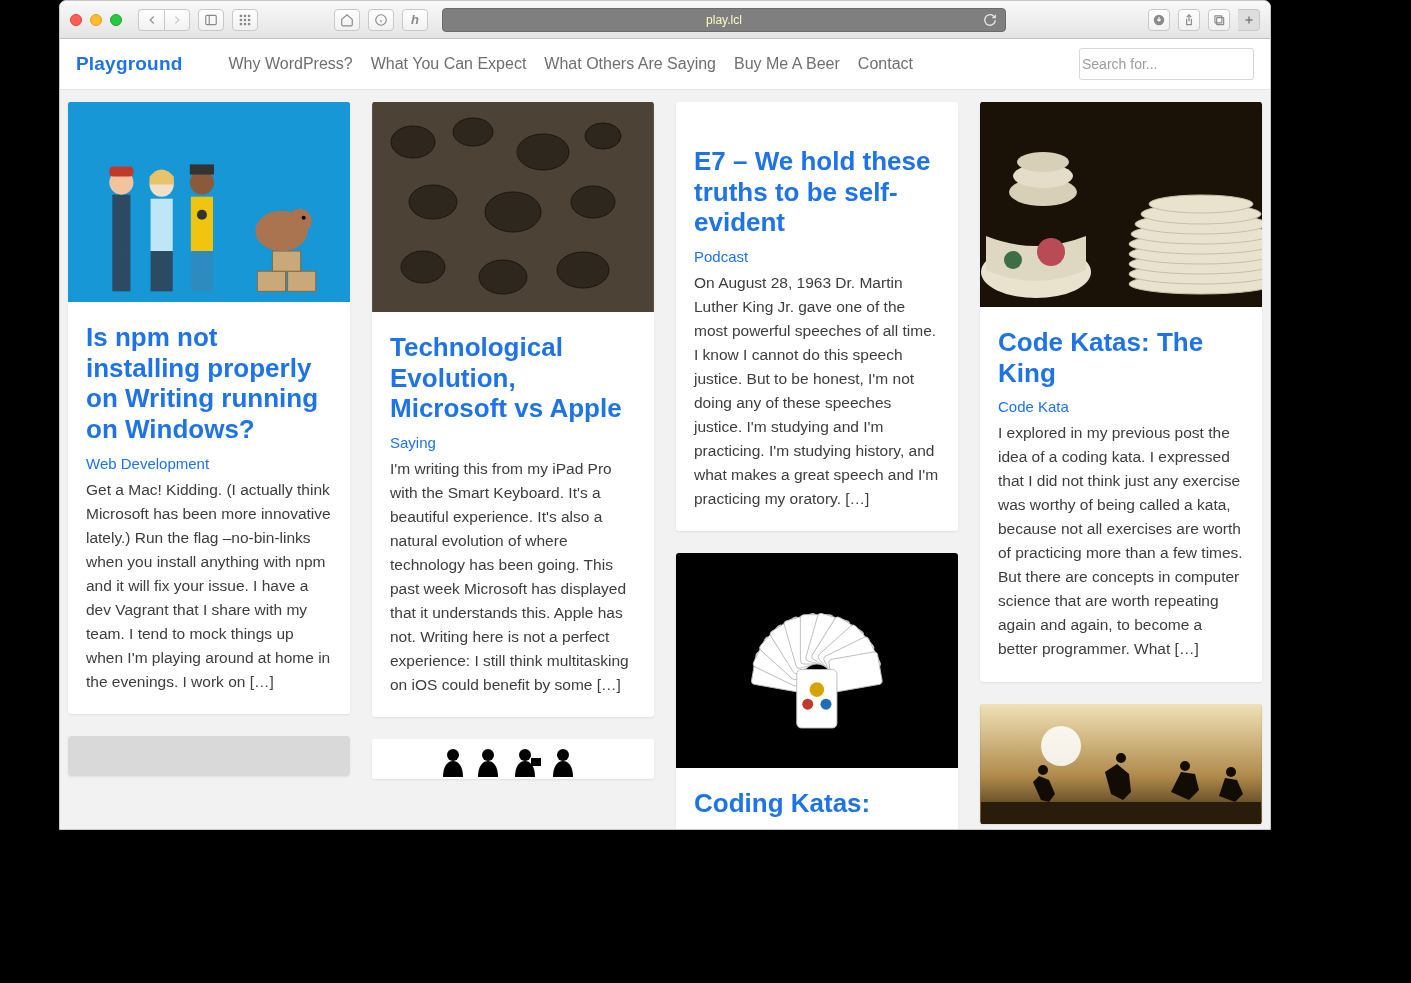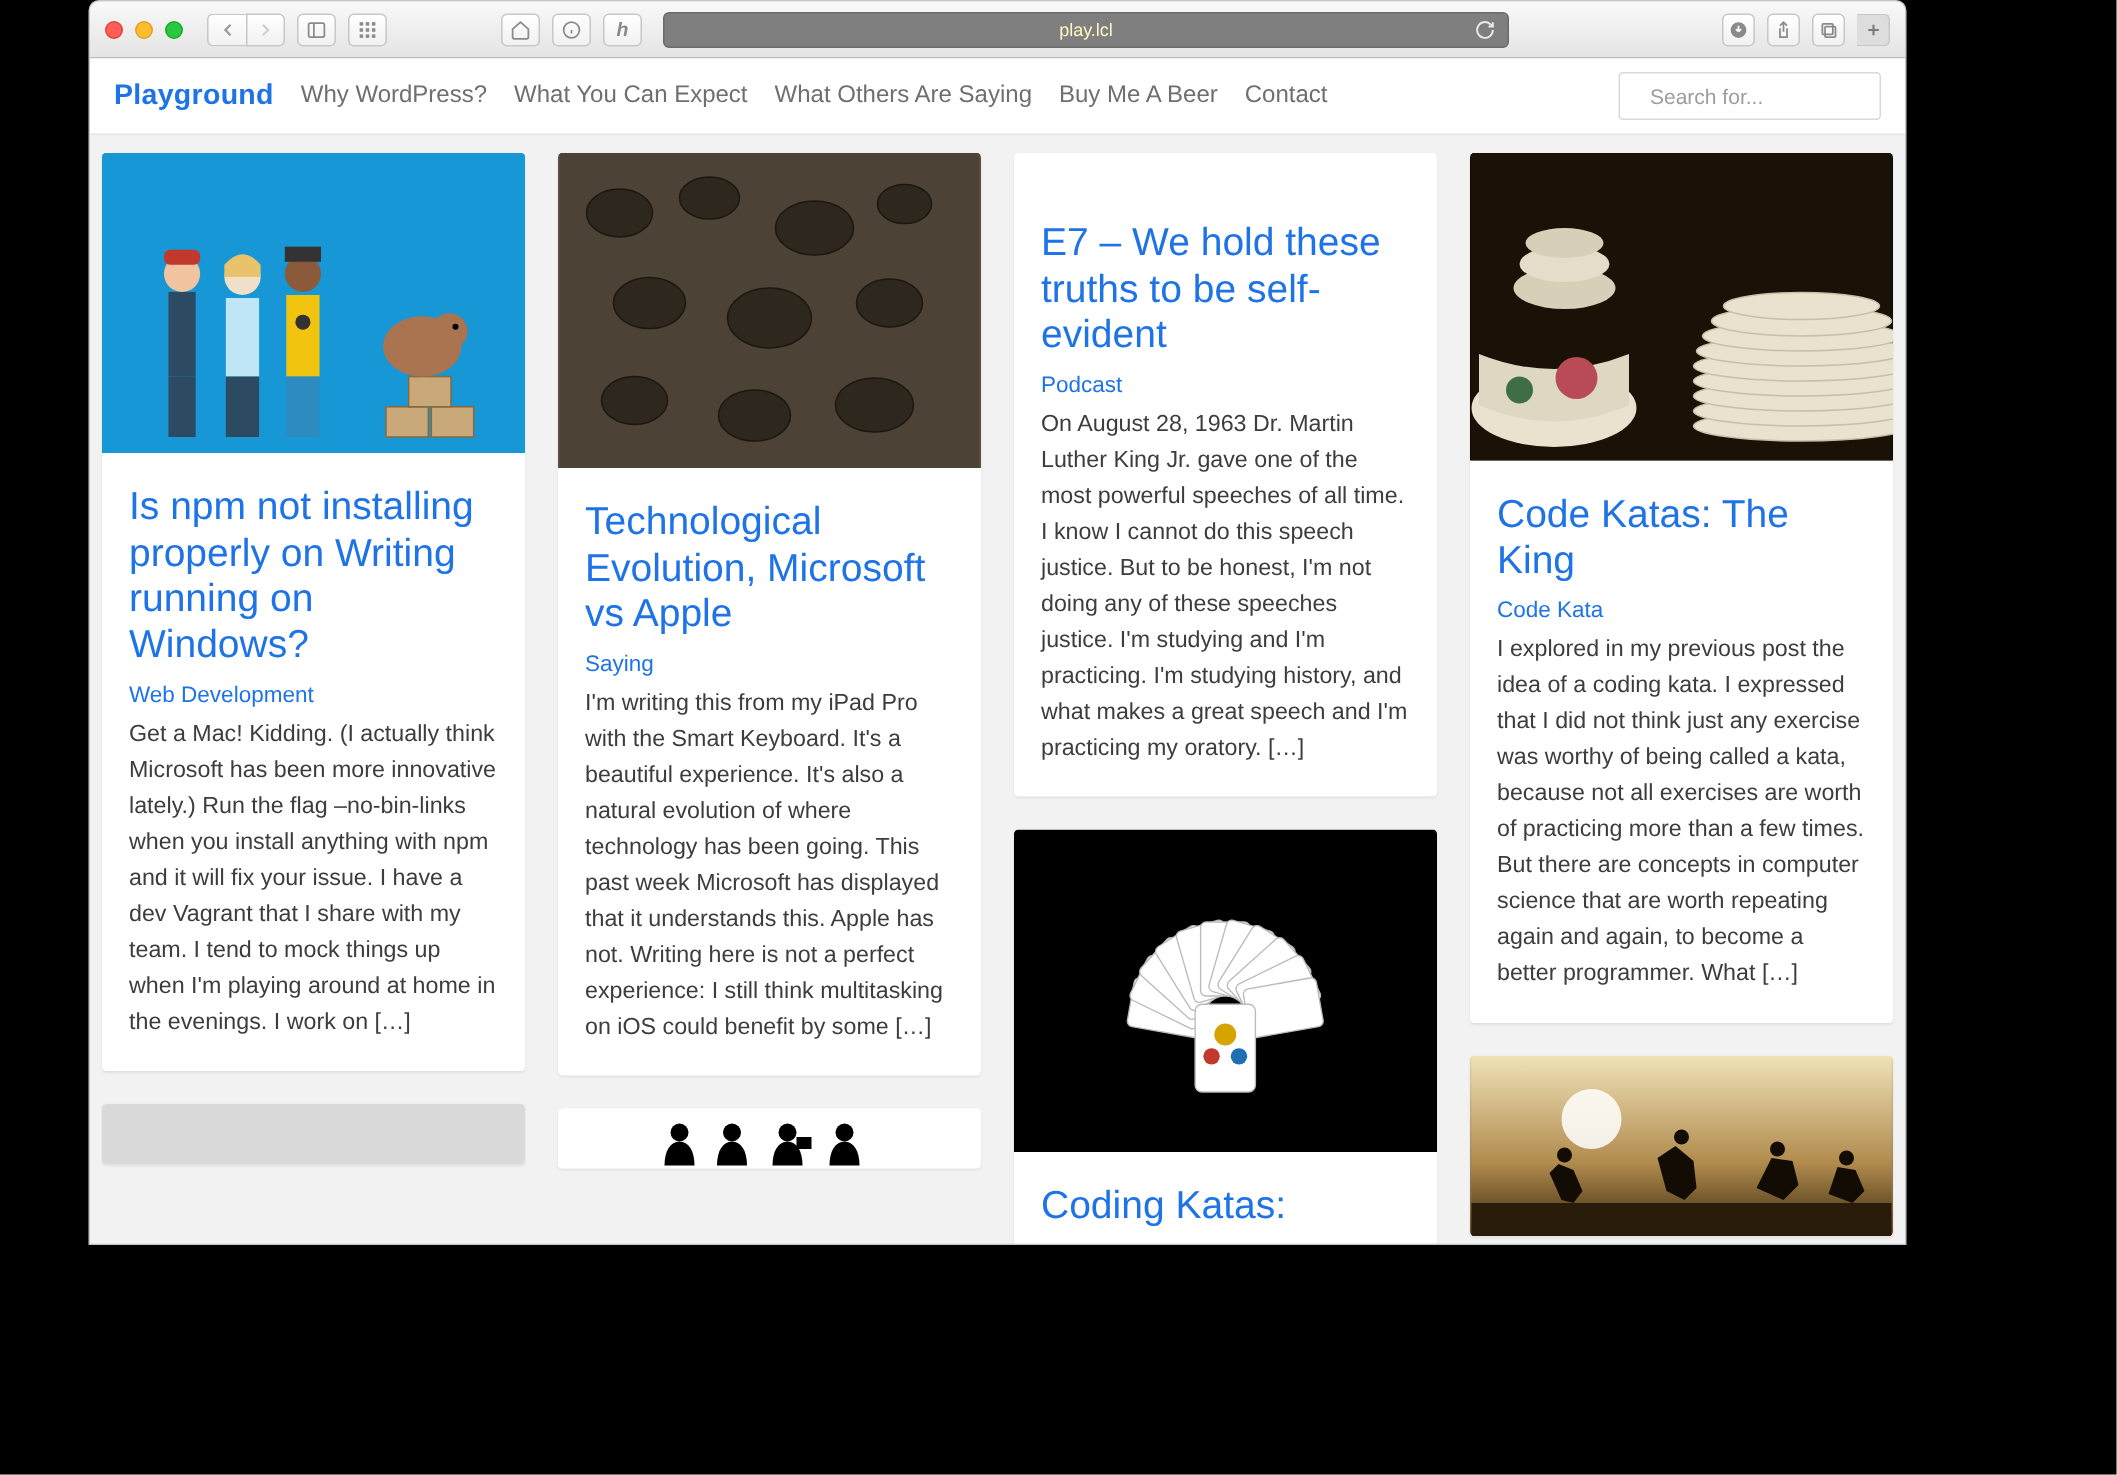--- a/index.html
+++ b/index.html
@@ -78,51 +78,51 @@
   height: 790px;
   overflow:hidden;
   position: relative;
 }
 .header {
   height:51px;
   background:#fff;
   display:flex;
   align-items:center;
   padding:0 16px;
-  gap:8px;
+  gap:36px;
   border-bottom:1px solid #e5e5e5;
 }
 .logo { color:#1e73e6; font-weight:600; font-size:19px; letter-spacing:.2px;}
 .nav { display:flex; gap:18px; margin-left:10px;}
 .nav a { color:#6f6f6f; text-decoration:none; font-size:16px; }
 .spacer{flex:1;}
 .search-box {
   width:175px; height:32px;
   border:1px solid #d8d8d8; border-radius:3px;
-  padding:0 20px; font-size:14px; color:#555; background:#fff;
+  padding:0 2px; font-size:14px; color:#555; background:#fff;
 }
 .search-box::placeholder{color:#9d9d9d;}
 
 
 .grid {
   padding: 12px 8px 12px 8px;
   display:flex;
   gap:22px;
 }
 .col { flex:1; display:flex; flex-direction:column; gap:22px; }
 
 .card {
   background:#fff;
   border-radius:3px;
   box-shadow: 0 1px 2px rgba(0,0,0,.08);
   overflow:hidden;
 }
 .card-img { width:100%; display:block; }
 .card-body { padding: 16px 18px 20px; }
-.card-title { color:#1e73e6; font-weight:400; font-size:26px; line-height:1.18; margin:4px 0 10px;}
+.card-title { color:#1e73e6; font-weight:700; font-size:26px; line-height:1.18; margin:4px 0 10px;}
 .card-cat { color:#1e73e6; font-size:15px; margin-bottom:6px; display:block;}
 .card-text { color:#3d3d3d; font-size:15.5px; line-height:1.55; }
 
 
 .img-npm { height:200px; background:#1797d6; position:relative; overflow:hidden;}
 .img-npm svg{position:absolute; inset:0;}
 .img-fossils { height:210px; background:#5d5244; }
 .img-fossils svg{width:100%;height:100%;}
 .img-cards { height:215px; background:#000; display:flex; align-items:center; justify-content:center;}
 .img-cards svg{width:85%;height:85%;}

